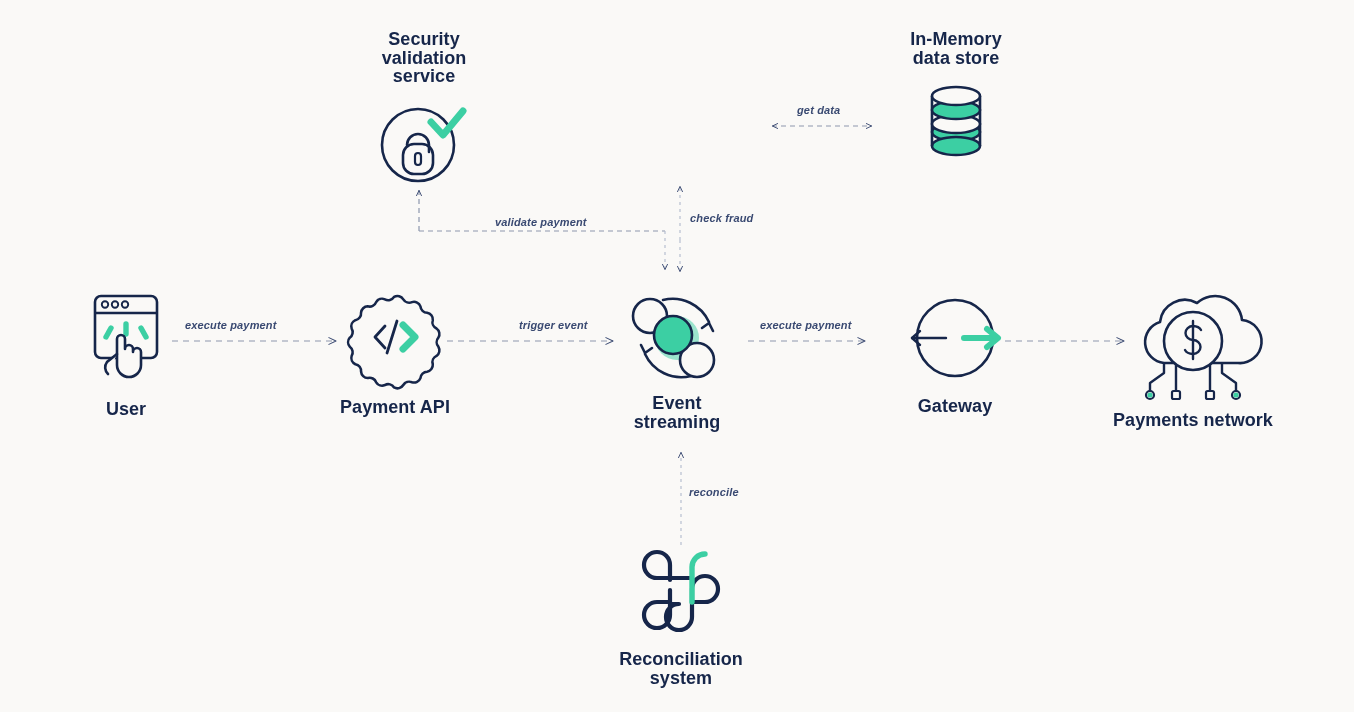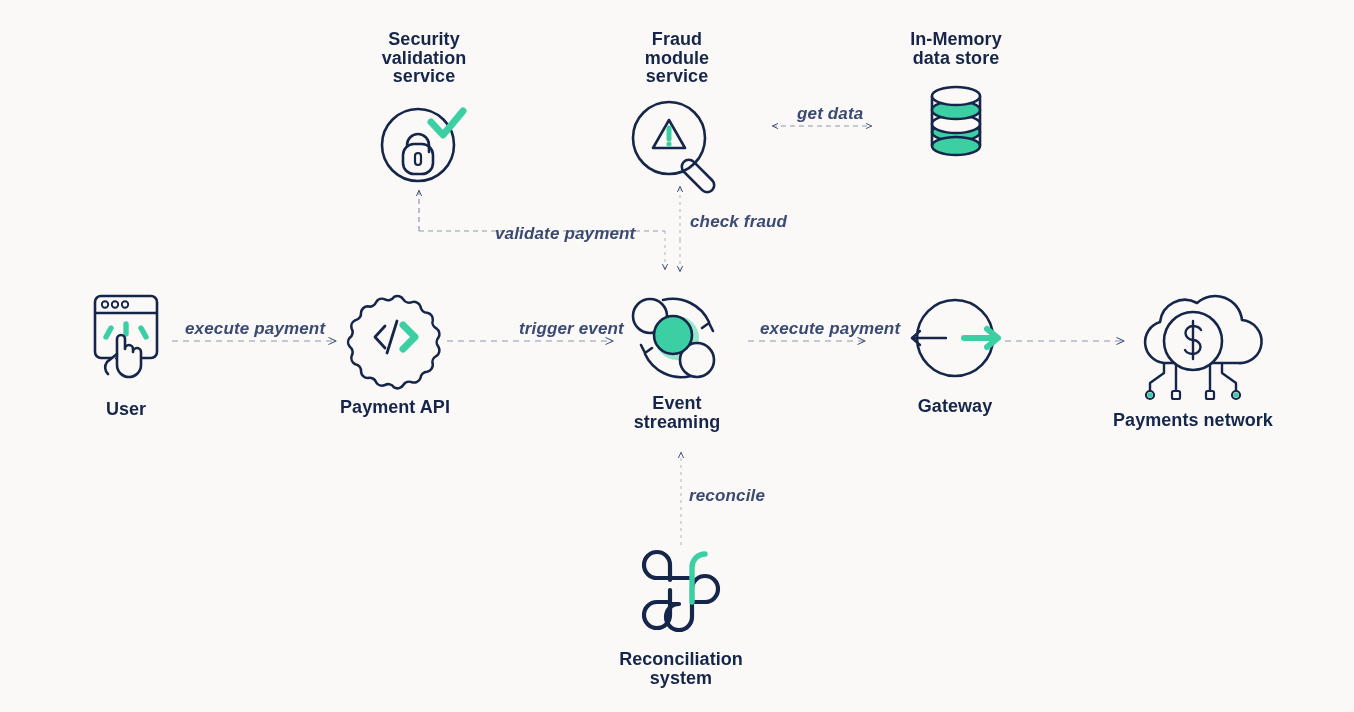--- a/index.html
+++ b/index.html
@@ -33,21 +33,21 @@
     text-align: center;
     white-space: pre-line;
     letter-spacing: 0.05px;
   }
   .icon-box {
     display: block;
   }
   .edge-label {
     position: absolute;
     color: #3a4a72;
-    font-size: 17px;
+    font-size: 11px;
     font-style: italic;
     font-weight: 600;
     letter-spacing: 0.15px;
     white-space: nowrap;
   }
   svg { display: block; overflow: visible; }
   #wires {
     position: absolute;
     left: 0; top: 0;
     width: 1354px; height: 712px;
@@ -86,51 +86,38 @@
     <path d="M680,240 L680,186" fill="none" stroke="#b7bfd0" stroke-width="1.2" stroke-dasharray="3 4" marker-end="url(#ahs)"></path>
     <path d="M680,240 L680,272" fill="none" stroke="#b7bfd0" stroke-width="1.2" stroke-dasharray="3 4" marker-end="url(#ahs)"></path>
 
     <path d="M681,545 L681,452" fill="none" stroke="#b7bfd0" stroke-width="1.2" stroke-dasharray="3 4" marker-end="url(#ahs)"></path>
   </svg>
 
   <div class="edge-label" style="left:185px;top:319px;">execute payment</div>
   <div class="edge-label" style="left:519px;top:319px;">trigger event</div>
   <div class="edge-label" style="left:760px;top:319px;">execute payment</div>
   <div class="edge-label" style="left:797px;top:104px;">get data</div>
-  <div class="edge-label" style="left:495px;top:224px;">validate payment</div>
+  <div class="edge-label" style="left:495px;top:216px;">validate payment</div>
   <div class="edge-label" style="left:690px;top:212px;">check fraud</div>
   <div class="edge-label" style="left:689px;top:486px;">reconcile</div>
 
   <div class="node" style="left:359px;top:30px;width:130px;">
     <div class="node-title">Security
 validation service</div>
     <div class="icon-box" style="margin-top:12px;">
       <svg width="92" height="86" viewBox="0 0 92 86">
         <circle cx="40" cy="47" r="36" fill="none" stroke="#16264a" stroke-width="2.6"></circle>
         <path d="M29,47 a11,11 0 0 1 22,0 L51,54" fill="none" stroke="#16264a" stroke-width="2.6" stroke-linecap="round"></path>
         <rect x="25" y="46" width="30" height="30" rx="11" fill="none" stroke="#16264a" stroke-width="2.6"></rect>
         <rect x="37" y="55" width="6" height="12" rx="3" fill="none" stroke="#16264a" stroke-width="2.2"></rect>
         <path d="M53,24 L65,37 L85,13" fill="none" stroke="#3ccfa3" stroke-width="7" stroke-linecap="round" stroke-linejoin="round"></path>
       </svg>
     </div>
   </div>
 
-  <div class="node" style="left:613px;top:30px;width:128px;">
-    <div class="node-title">Fraud
-module service</div>
-    <div class="icon-box" style="margin-top:12px;">
-      <svg width="96" height="92" viewBox="0 0 96 92">
-        <circle cx="40" cy="40" r="36" fill="none" stroke="#16264a" stroke-width="2.6"></circle>
-        <path d="M40,22 L56,50 L24,50 Z" fill="none" stroke="#16264a" stroke-width="2.6" stroke-linejoin="round"></path>
-        <path d="M40,30 L40,41" stroke="#3ccfa3" stroke-width="5" stroke-linecap="round"></path>
-        <circle cx="40" cy="46" r="2.6" fill="#3ccfa3"></circle>
-        <rect x="62" y="58" width="14" height="40" rx="7" transform="rotate(-45 69 78)" fill="none" stroke="#16264a" stroke-width="2.6"></rect>
-      </svg>
-    </div>
-  </div>
 
   <div class="node" style="left:900px;top:30px;width:112px;">
     <div class="node-title">In-Memory
 data store</div>
     <div class="icon-box" style="margin-top:16px;">
       <svg width="54" height="78" viewBox="0 0 54 78">
         <ellipse cx="27" cy="49" rx="24" ry="9" fill="#3ccfa3" stroke="#16264a" stroke-width="2.6"></ellipse>
         <ellipse cx="27" cy="63" rx="24" ry="9" fill="#3ccfa3" stroke="#16264a" stroke-width="2.6"></ellipse>
         <path d="M3,63 L3,13 M51,63 L51,13" fill="none" stroke="#16264a" stroke-width="2.6"></path>
         <ellipse cx="27" cy="41" rx="24" ry="9" fill="#faf9f7" stroke="#16264a" stroke-width="2.6"></ellipse>

